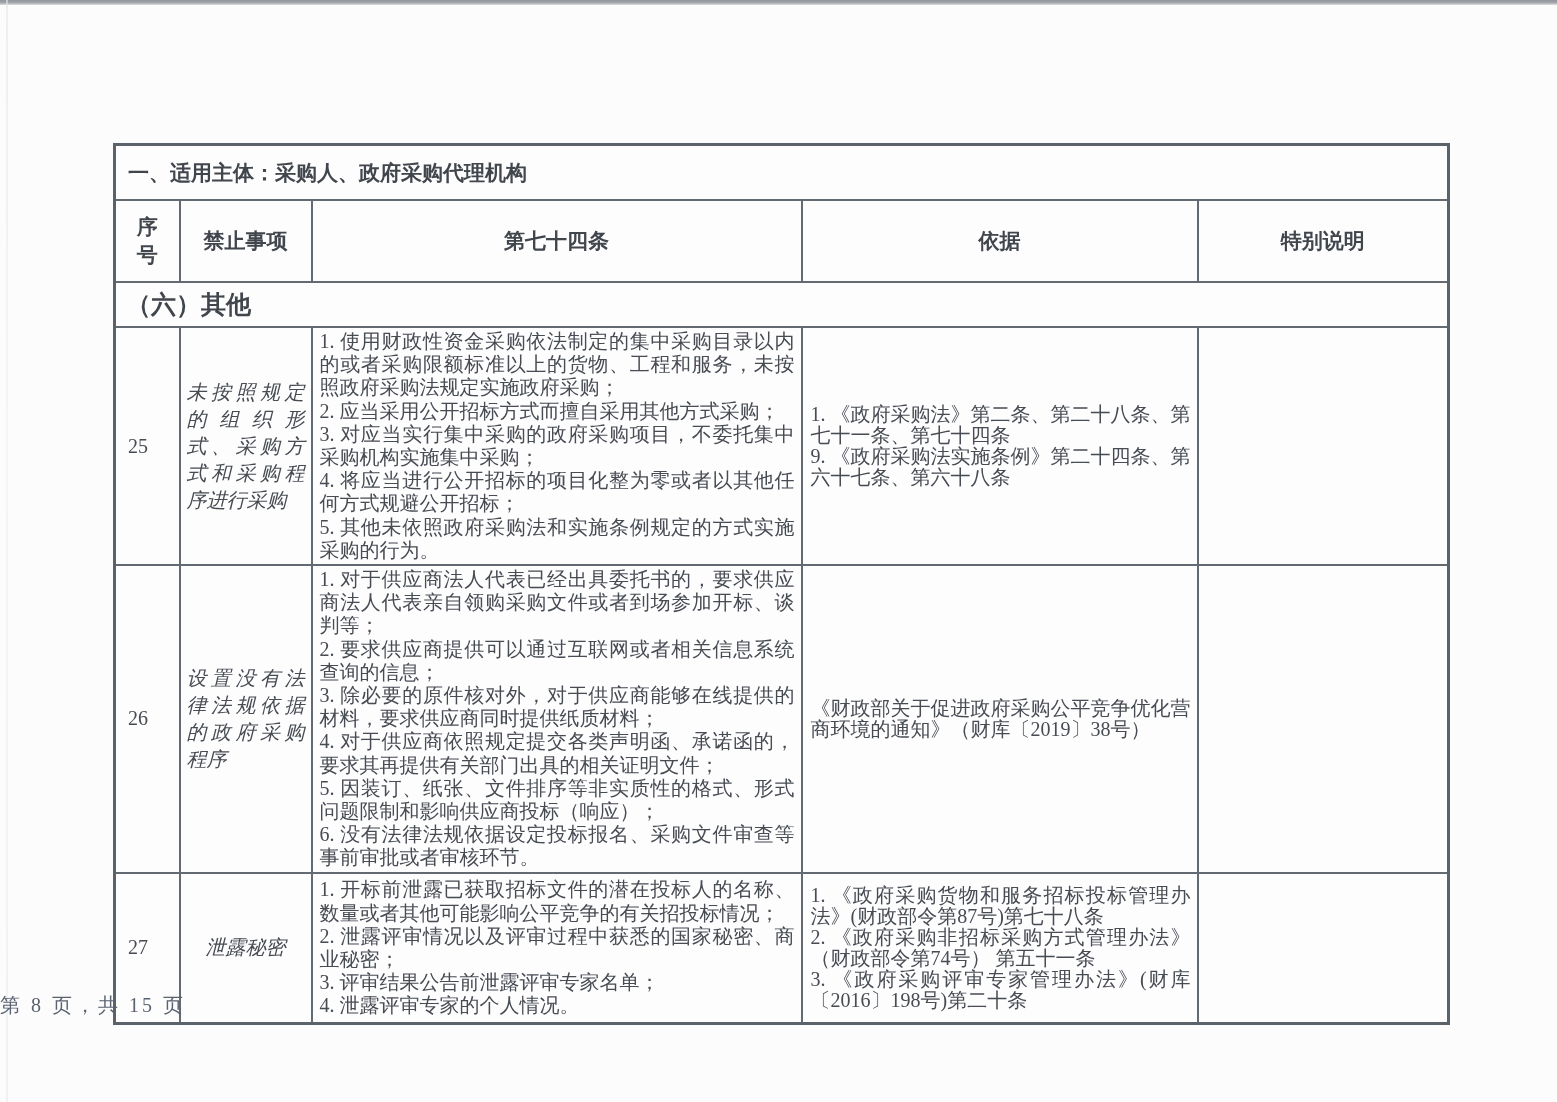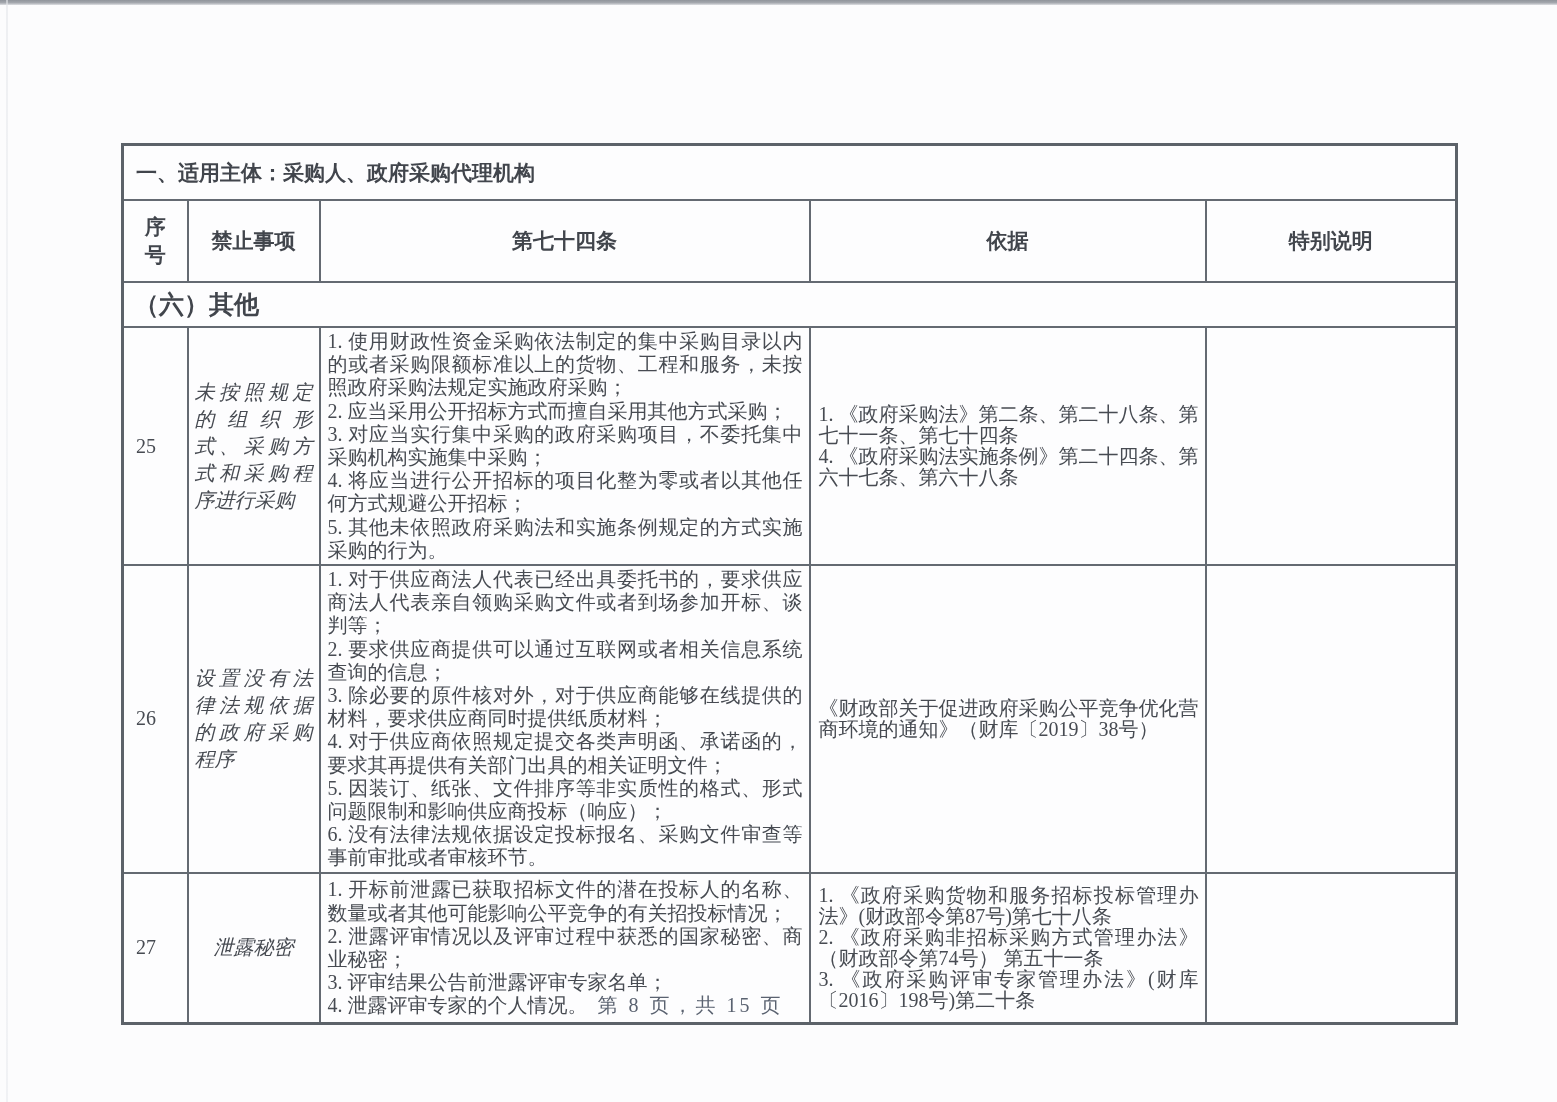--- a/index.html
+++ b/index.html
@@ -25,21 +25,21 @@
   table.doc{
     position:absolute;left:113px;top:143px;
     width:1334px;
     border-collapse:collapse;
     table-layout:fixed;
     background:#fdfdfe;
   }
   table.doc, table.doc td, table.doc th{
     border:2px solid #646a72;
   }
-  table.doc{border:3px solid #5c6269;margin-left:8px;}
+  table.doc{border:3px solid #5c6269;}
   td,th{
     font-size:20px;
     color:#474b52;
     overflow:hidden;
   }
   tr.title-row td{
     height:49px;
     font-weight:bold;
     font-size:21px;
     padding:2px 10px 2px 12px;
@@ -85,21 +85,21 @@
     line-height:21px;
   }
   td.note{padding:0;}
   .li{
     text-align:justify;
     text-justify:inter-ideograph;
   }
   .footer{
     position:absolute;
     left:0;top:992px;width:1381px;
-    text-align:center;
+    text-align:left;
     font-size:20px;
     letter-spacing:3px;
     color:#5a6270;
   }
 </style>
 </head>
 <body>
 
 <div class="page">
   <div class="scan-edge-top"></div>
@@ -136,21 +136,21 @@
       <td class="item">未按照规定的组织形式、采购方式和采购程序进行采购</td>
       <td class="content">
         <div class="li">1. 使用财政性资金采购依法制定的集中采购目录以内的或者采购限额标准以上的货物、工程和服务，未按照政府采购法规定实施政府采购；</div>
         <div class="li">2. 应当采用公开招标方式而擅自采用其他方式采购；</div>
         <div class="li">3. 对应当实行集中采购的政府采购项目，不委托集中采购机构实施集中采购；</div>
         <div class="li">4. 将应当进行公开招标的项目化整为零或者以其他任何方式规避公开招标；</div>
         <div class="li">5. 其他未依照政府采购法和实施条例规定的方式实施采购的行为。</div>
       </td>
       <td class="basis">
         <div class="li">1. 《政府采购法》第二条、第二十八条、第七十一条、第七十四条</div>
-        <div class="li">4. 《政府采购法实施条例》第二十四条、第六十七条、第六十八条</div>
+        <div class="li">9. 《政府采购法实施条例》第二十四条、第六十七条、第六十八条</div>
       </td>
       <td class="note"></td>
     </tr>
 
     <tr style="height:296px;">
       <td class="seq">26</td>
       <td class="item">设置没有法律法规依据的政府采购程序</td>
       <td class="content">
         <div class="li">1. 对于供应商法人代表已经出具委托书的，要求供应商法人代表亲自领购采购文件或者到场参加开标、谈判等；</div>
         <div class="li">2. 要求供应商提供可以通过互联网或者相关信息系统查询的信息；</div>

